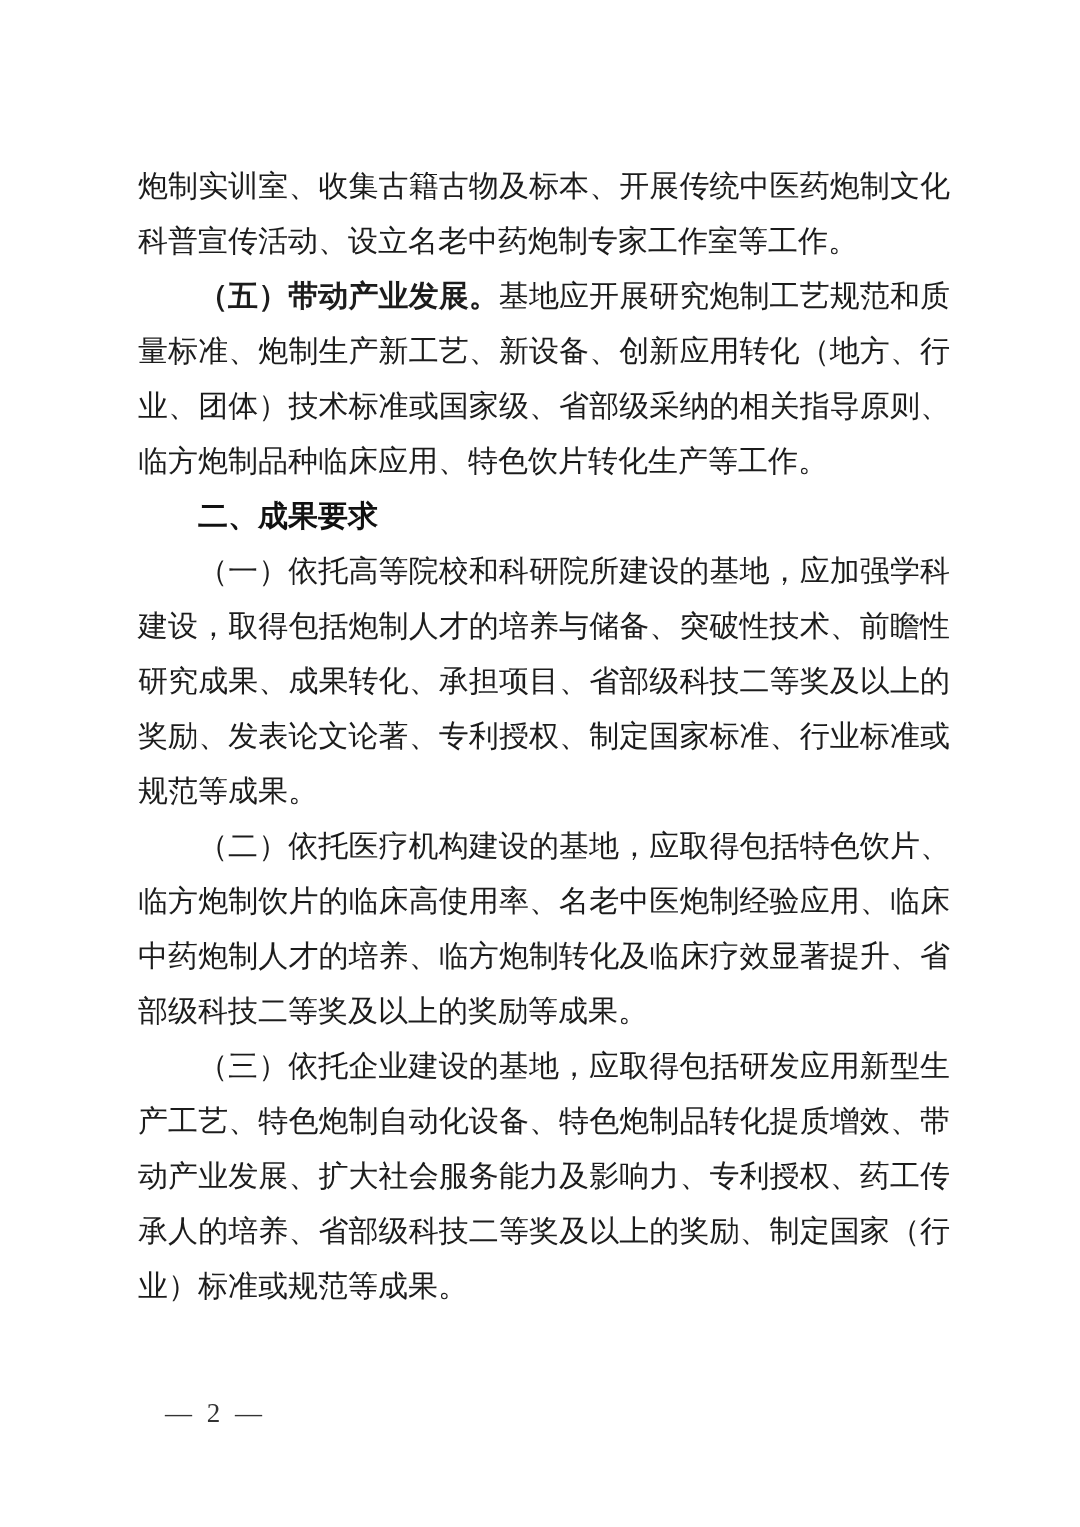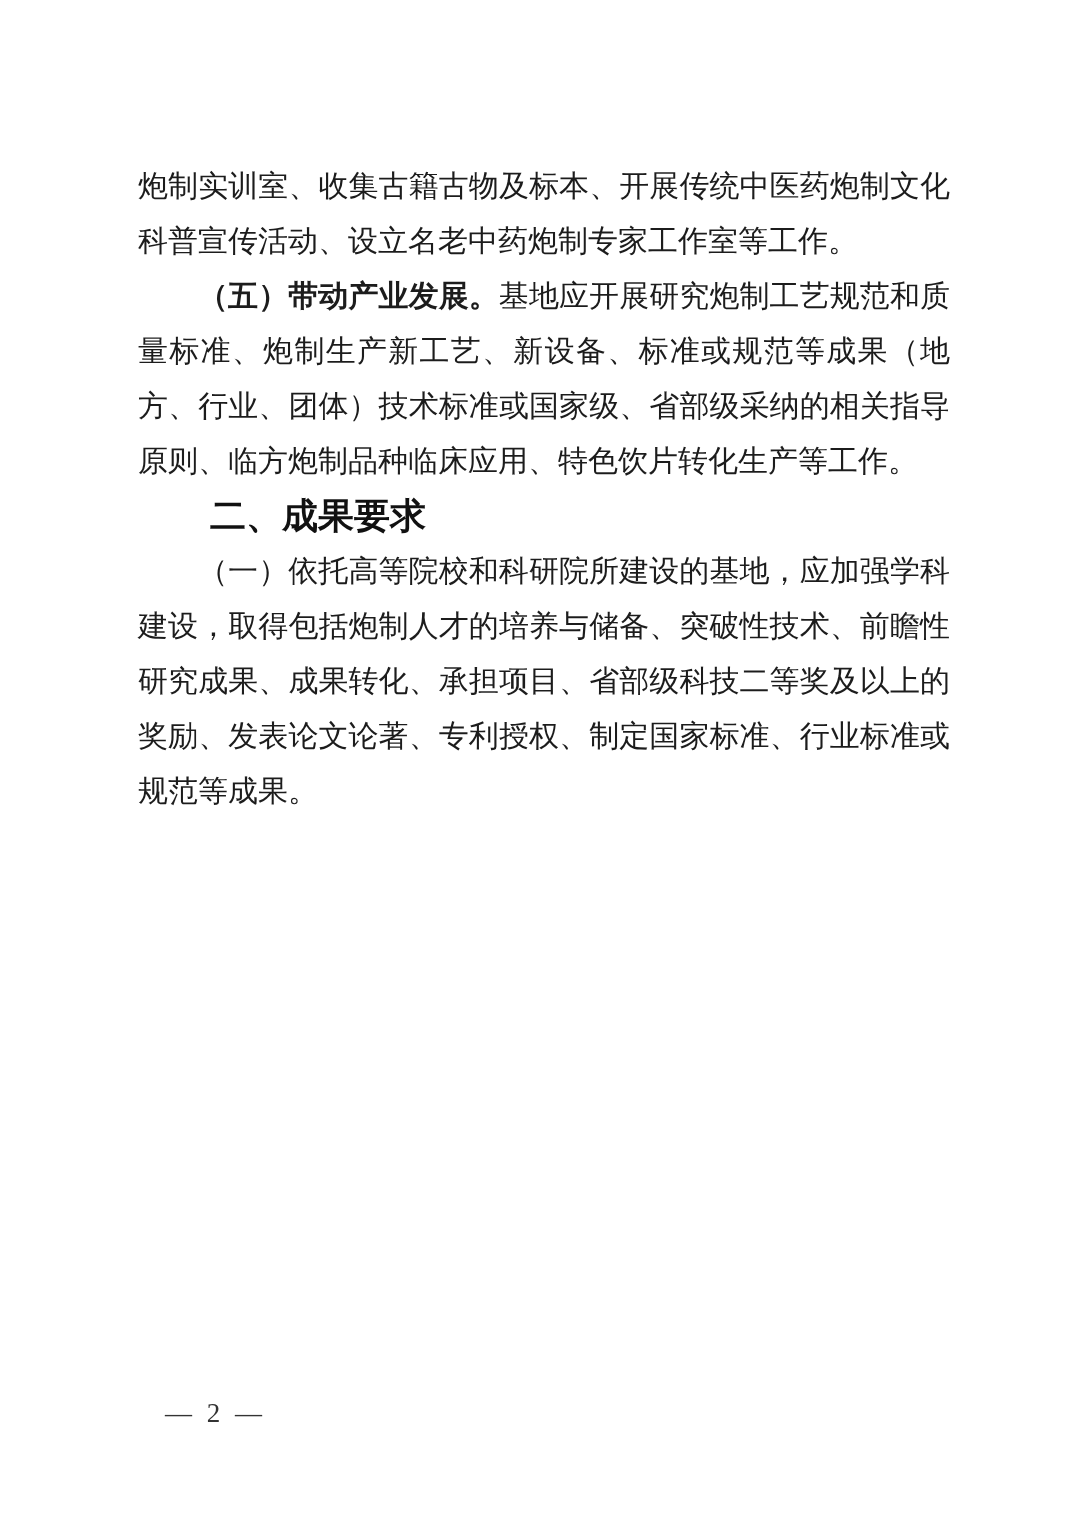--- a/index.html
+++ b/index.html
@@ -34,21 +34,21 @@
   }
   .para-lead {
     font-weight: bold;
   }
   .section-heading {
     margin: 0;
     padding: 0;
     text-indent: 2em;
     font-family: "Liberation Sans", sans-serif;
     font-weight: bold;
-    font-size: 36px;
+    font-size: 30px;
     line-height: 55px;
     color: #111111;
     text-align: left;
   }
   .footer {
     position: absolute;
     left: 165px;
     top: 1398px;
     font-size: 27px;
     letter-spacing: 4px;
@@ -57,25 +57,27 @@
   }
 </style>
 </head>
 <body>
 
 <div class="page">
   <div class="content">
 
     <p class="para">炮制实训室、收集古籍古物及标本、开展传统中医药炮制文化科普宣传活动、设立名老中药炮制专家工作室等工作。</p>
 
-    <p class="para indent"><span class="para-lead">（五）带动产业发展。</span><span>基地应开展研究炮制工艺规范和质量标准、炮制生产新工艺、新设备、标准或规范等成果（地方、行业、团体）技术标准或国家级、省部级采纳的相关指导原则、临方炮制品种临床应用、特色饮片转化生产等工作。</span></p>
+    <p class="para indent"><span class="para-lead">（五）带动产业发展。</span><span>基地应开展研究炮制工艺规范和质量标准、炮制生产新工艺、新设备、创新应用转化（地方、行业、团体）技术标准或国家级、省部级采纳的相关指导原则、临方炮制品种临床应用、特色饮片转化生产等工作。</span></p>
 
     <h2 class="section-heading">二、成果要求</h2>
 
     <p class="para indent">（一）依托高等院校和科研院所建设的基地，应加强学科建设，取得包括炮制人才的培养与储备、突破性技术、前瞻性研究成果、成果转化、承担项目、省部级科技二等奖及以上的奖励、发表论文论著、专利授权、制定国家标准、行业标准或规范等成果。</p>
 
+    <p class="para indent">（二）依托医疗机构建设的基地，应取得包括特色饮片、临方炮制饮片的临床高使用率、名老中医炮制经验应用、临床中药炮制人才的培养、临方炮制转化及临床疗效显著提升、省部级科技二等奖及以上的奖励等成果。</p>
 
+    <p class="para indent">（三）依托企业建设的基地，应取得包括研发应用新型生产工艺、特色炮制自动化设备、特色炮制品转化提质增效、带动产业发展、扩大社会服务能力及影响力、专利授权、药工传承人的培养、省部级科技二等奖及以上的奖励、制定国家（行业）标准或规范等成果。</p>
 
 
   </div>
 
   <div class="footer">— 2 —</div>
 </div>
 
 </body></html>

